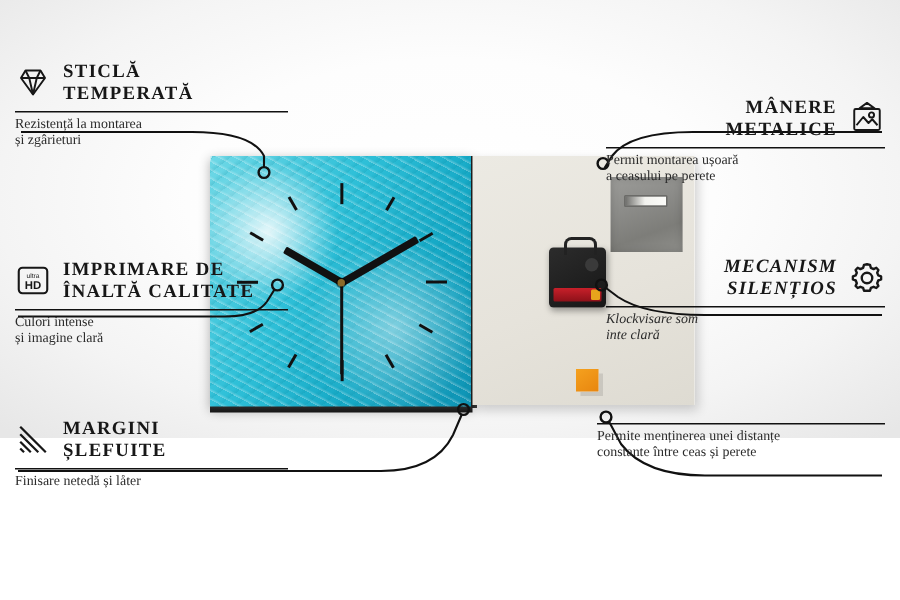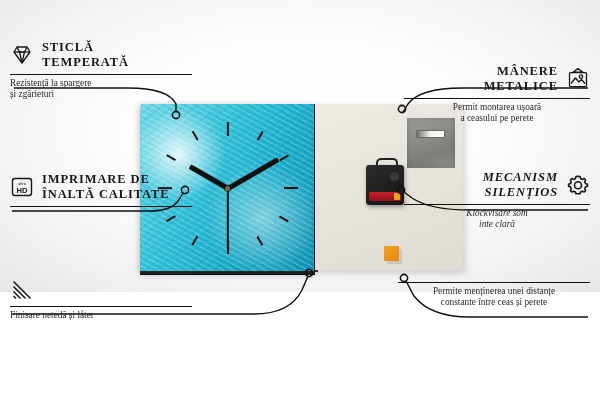--- a/index.html
+++ b/index.html
@@ -26,21 +26,21 @@
   .feat .rule{height:1px;background:#111;margin:4px 0 3px;}
   .feat .desc{
     font-family:"Liberation Serif",serif;
     font-size:9.3px;line-height:11.4px;color:#2b2b2b;white-space:pre-line;
   }
   .feat.left .head{justify-content:flex-start;}
   .feat.left .title{text-align:left;}
   .feat.left .desc{text-align:left;}
   .feat.right .head{justify-content:flex-end;}
   .feat.right .title{text-align:right;}
-  .feat.right .desc{text-align:center;}
+  .feat.right .desc{text-align:left;}
 
   .ico{width:24px;height:24px;flex:0 0 24px;display:block;}
   .ico svg{display:block;width:24px;height:24px;}
 
   
   #f-glass   {left:10px; top:40px;  width:182px;}
   #f-print   {left:10px; top:172px; width:182px;}
   #f-edges   {left:10px; top:278px; width:182px;}
   #f-handles {right:10px;top:40px;  width:186px;margin-top:24px;}
   #f-mech    {right:10px;top:170px; width:186px;font-style:italic;}
@@ -205,51 +205,55 @@
           <path d="M7 4 L9.5 9 L12 20"></path>
               <path d="M17 4 L14.5 9 L12 20"></path>
               <path d="M9.5 9 H14.5"></path>
         </g>
           </svg>
       </span>
       <span class="title">STICLĂ
 TEMPERATĂ</span>
     </div>
     <div class="rule"></div>
-    <div class="desc">Rezistență la spargere
+    <div class="desc">Rezistență la montarea
 și zgârieturi</div>
   </div>
 
   <div class="feat left" id="f-print">
     <div class="head">
       <span class="ico">
         <svg viewBox="0 0 24 24">
           <rect x="2.5" y="3.5" width="19" height="17" rx="2.5" fill="none" stroke="#171717" stroke-width="1.4"></rect>
           <text x="12" y="10.2" text-anchor="middle" font-family="Liberation Sans, sans-serif" font-size="4.4" fill="#171717">ultra</text>
           <text x="12" y="17.6" text-anchor="middle" font-family="Liberation Sans, sans-serif" font-size="7.6" font-weight="bold" fill="#171717">HD</text>
         </svg>
       </span>
       <span class="title">IMPRIMARE DE
 ÎNALTĂ CALITATE</span>
     </div>
     <div class="rule"></div>
+    <div class="desc">Culori intense
+și imagine clară</div>
   </div>
 
   <div class="feat left" id="f-edges">
     <div class="head">
       <span class="ico">
         <svg viewBox="0 0 24 24">
             <g stroke="#171717" stroke-width="1.5" stroke-linecap="square">
           <path d="M4 4 L20 20"></path>
               <path d="M4 9 L15 20"></path>
               <path d="M4 14 L10 20"></path>
               <path d="M4 18.5 L5.5 20"></path>
         </g>
           </svg>
       </span>
+      <span class="title">MARGINI
+ȘLEFUITE</span>
     </div>
     <div class="rule"></div>
     <div class="desc">Finisare netedă și låter</div>
   </div>
 
   <div class="feat right" id="f-handles">
     <div class="head">
       <span class="title">MÂNERE
 METALICE</span>
       <span class="ico">

